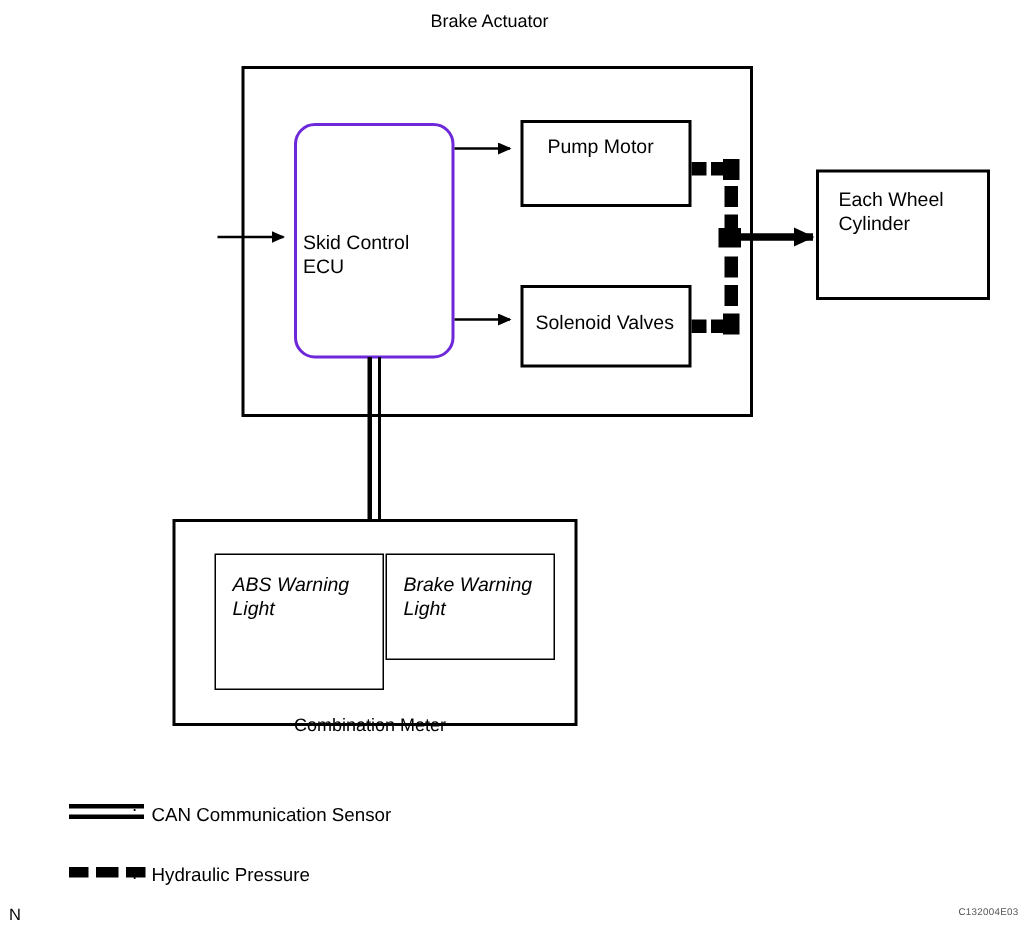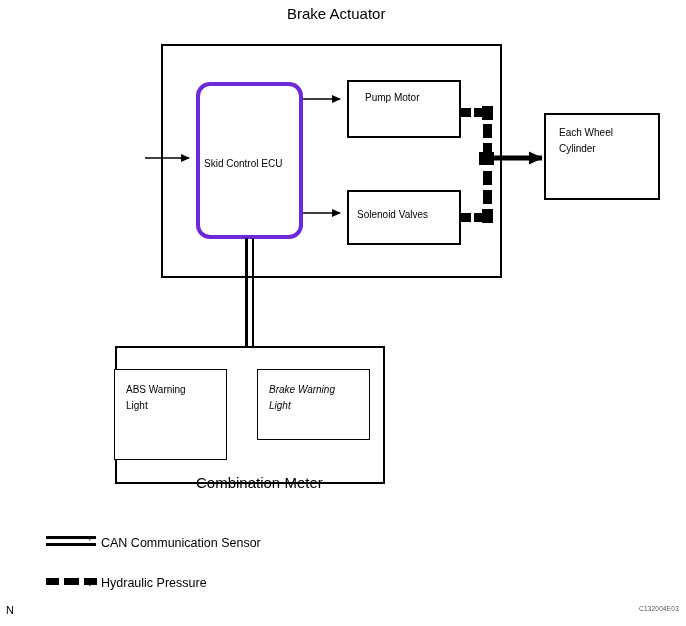--- a/index.html
+++ b/index.html
@@ -1,23 +1,23 @@
 <!DOCTYPE html>
 <html><head>
 <meta charset="utf-8">
 <style>
   html,body{margin:0;padding:0;background:#ffffff;}
   body{width:686px;height:626px;position:relative;overflow:hidden;
        font-family:"Liberation Sans","DejaVu Sans",sans-serif;color:#000;}
   .canvas{position:absolute;inset:0;width:686px;height:626px;}
   .box{position:absolute;border:2px solid #000;background:#fff;box-sizing:border-box;}
   .box-plain{position:absolute;border:1.5px solid #000;background:#fff;box-sizing:border-box;}
-  .rounded{position:absolute;border:4px solid #6d28d9;background:#fff;box-sizing:border-box;border-radius:14px;}
-  .lbl{position:absolute;font-size:10px;line-height:16px;color:#000;white-space:pre-line;}
-  .caption{position:absolute;font-size:15px;line-height:16px;color:#000;}
+  .rounded{position:absolute;border:2px solid #6d28d9;background:#fff;box-sizing:border-box;border-radius:14px;}
+  .lbl{position:absolute;font-size:13px;line-height:16px;color:#000;white-space:pre-line;}
+  .caption{position:absolute;font-size:12px;line-height:16px;color:#000;}
   .legend-text{position:absolute;font-size:12.5px;line-height:16px;color:#000;}
   .colon{position:absolute;font-size:12.5px;color:#000;}
   .canbar{position:absolute;background:#000;}
   .dash{position:absolute;background:#000;}
   .corner-code{position:absolute;font-size:6.5px;letter-spacing:.2px;color:#555;
                font-family:"Liberation Sans","DejaVu Sans",sans-serif;}
   .nmark{position:absolute;font-size:11px;color:#000;}
   svg.overlay{position:absolute;left:0;top:0;width:686px;height:626px;pointer-events:none;}
 </style>
 </head>
@@ -42,21 +42,21 @@
     <div class="lbl" style="left:8px;top:15px;">Solenoid Valves</div>
   </div>
 
   <div class="box" style="left:544px;top:113px;width:116px;height:87px;">
     <div class="lbl" style="left:13px;top:10px;">Each Wheel
 Cylinder</div>
   </div>
 
   <div class="box" style="left:115px;top:346px;width:270px;height:138px;"></div>
 
-  <div class="box-plain" style="left:114px;top:369px;width:113px;height:91px;">
+  <div class="box-plain" style="left:143px;top:369px;width:113px;height:91px;font-style:italic;">
     <div class="lbl" style="left:11px;top:12px;">ABS Warning
 Light</div>
   </div>
 
   <div class="box-plain" style="left:257px;top:369px;width:113px;height:71px;font-style:italic;">
     <div class="lbl" style="left:11px;top:12px;">Brake Warning
 Light</div>
   </div>
 
   <div class="caption" style="left:196px;top:475px;">Combination Meter</div>

